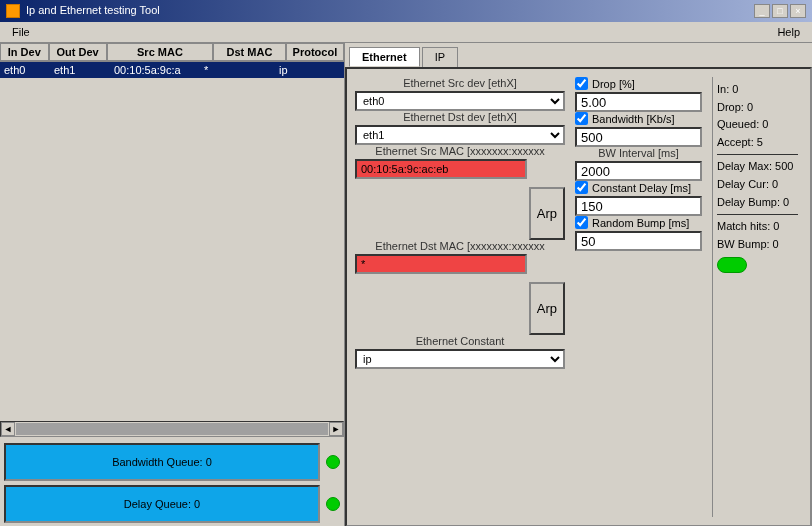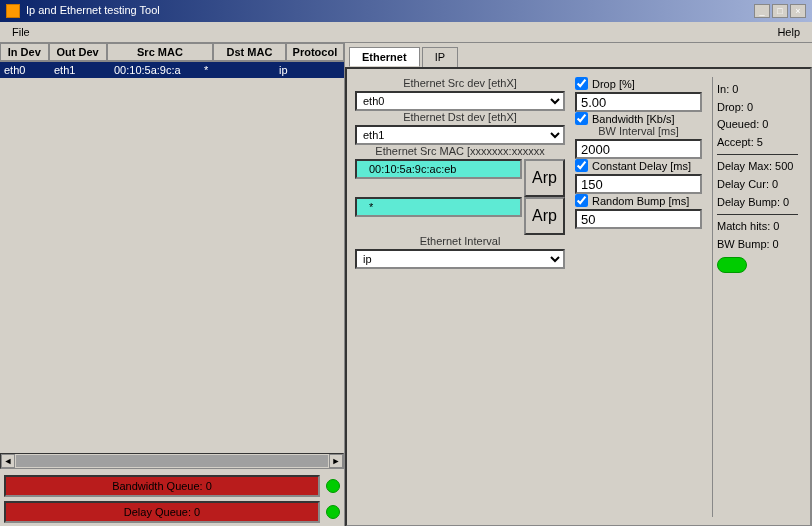--- a/index.html
+++ b/index.html
@@ -112,22 +112,22 @@
       flex-direction: column;
       gap: 4px;
     }
     .indicator-row {
       display: flex;
       align-items: center;
       gap: 6px;
     }
     .indicator-bar {
       flex: 1;
-      height: 22px;
-      background: #b91c1c;
+      height: 38px;
+      background: #0ea5e9;
       border: 2px inset #888;
       display: flex;
       align-items: center;
       justify-content: center;
     }
     .indicator-dot {
       width: 14px; height: 14px;
       border-radius: 50%;
       background: #00cc00;
       border: 1px solid #009900;
@@ -177,44 +177,45 @@
     }
     .form-label {
       font-size: 11px;
       text-align: center;
       color: #333;
     }
     .form-input {
       width: 100%;
       height: 20px;
       border: 2px inset #888;
-      background: #5eead4;
-      padding: 1px 12px;
+      background: #ef4444;
+      padding: 1px 4px;
       font-size: 11px;
     }
     .form-select {
       width: 100%;
       height: 20px;
       border: 2px inset #888;
       background: white;
       padding: 1px 2px;
       font-size: 11px;
     }
     .input-with-btn {
       display: flex;
       gap: 2px;
     }
     .input-with-btn .form-input { flex: 1; }
     .arp-btn {
-      padding: 8px 6px;
+      padding: 17px 6px;
       background: #d4d0c8;
       border: 2px outset #888;
-      font-size: 16px;
+      font-size: 13px;
       cursor: pointer;
       white-space: nowrap;
+      margin-top: 28px;
     }
     .checkbox-col {
       flex: 1;
       display: flex;
       flex-direction: column;
       gap: 0;
     }
     .checkbox-row {
       display: flex;
       align-items: center;
@@ -341,28 +342,29 @@
 
         <div class="form-group">
           <div class="form-label">Ethernet Src MAC [xxxxxxx:xxxxxx</div>
           <div class="input-with-btn">
             <input class="form-input" type="text" value="00:10:5a:9c:ac:eb" style="">
             <button class="arp-btn">Arp</button>
           </div>
         </div>
 
         <div class="form-group">
+          <div class="form-label">Ethernet Dst MAC [xxxxxxx:xxxxxx</div>
           <div class="input-with-btn">
             <input class="form-input" type="text" value="*" style="">
             <button class="arp-btn">Arp</button>
           </div>
         </div>
 
         <div class="form-group">
-          <div class="form-label">Ethernet Interval</div>
+          <div class="form-label">Ethernet Constant</div>
           <select class="form-select">
             <option>ip</option>
           </select>
         </div>
 
       </div>
 
       <div class="checkbox-col">
 
         <div class="form-group">
@@ -371,20 +373,21 @@
             <span>Drop [%]</span>
           </div>
           <input class="value-input" type="text" value="5.00" style="">
         </div>
 
         <div class="form-group">
           <div class="checkbox-row">
             <input type="checkbox" checked="" style="">
             <span>Bandwidth [Kb/s]</span>
           </div>
+          <input class="value-input" type="text" value="500" style="">
         </div>
 
         <div class="form-group">
           <div class="form-label">BW Interval [ms]</div>
           <input class="value-input" type="text" value="2000" style="">
         </div>
 
         <div class="form-group">
           <div class="checkbox-row">
             <input type="checkbox" checked="" style="">

